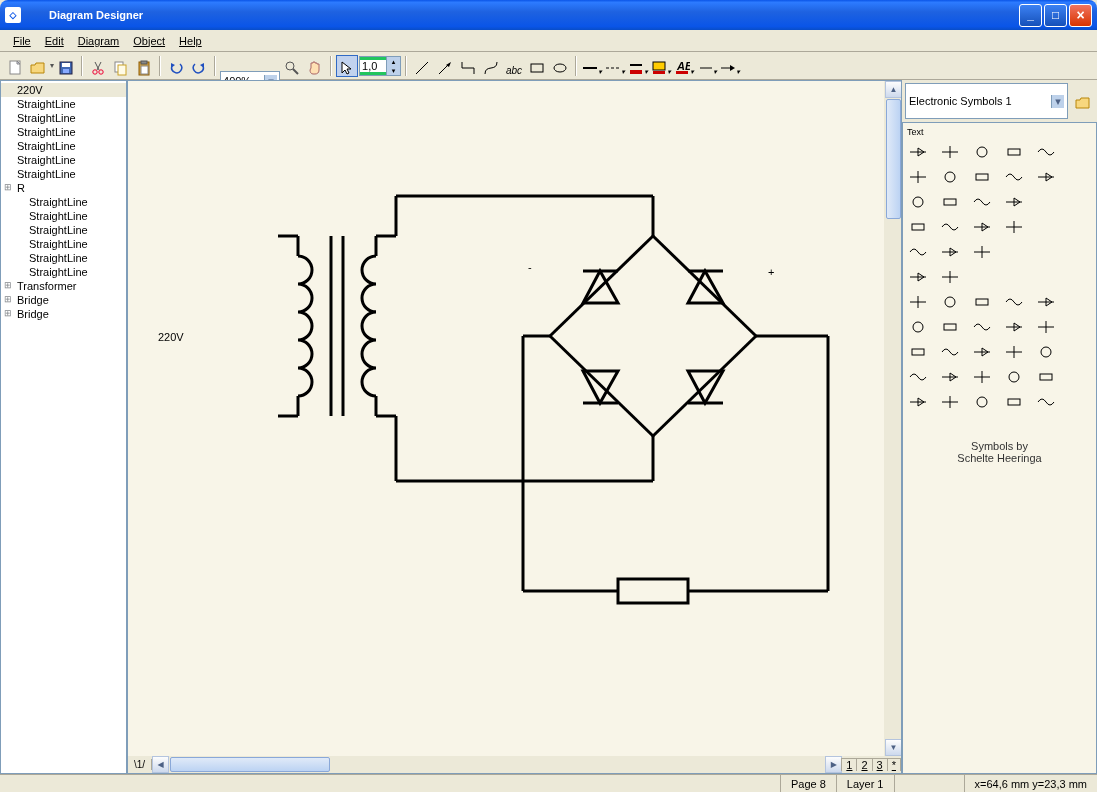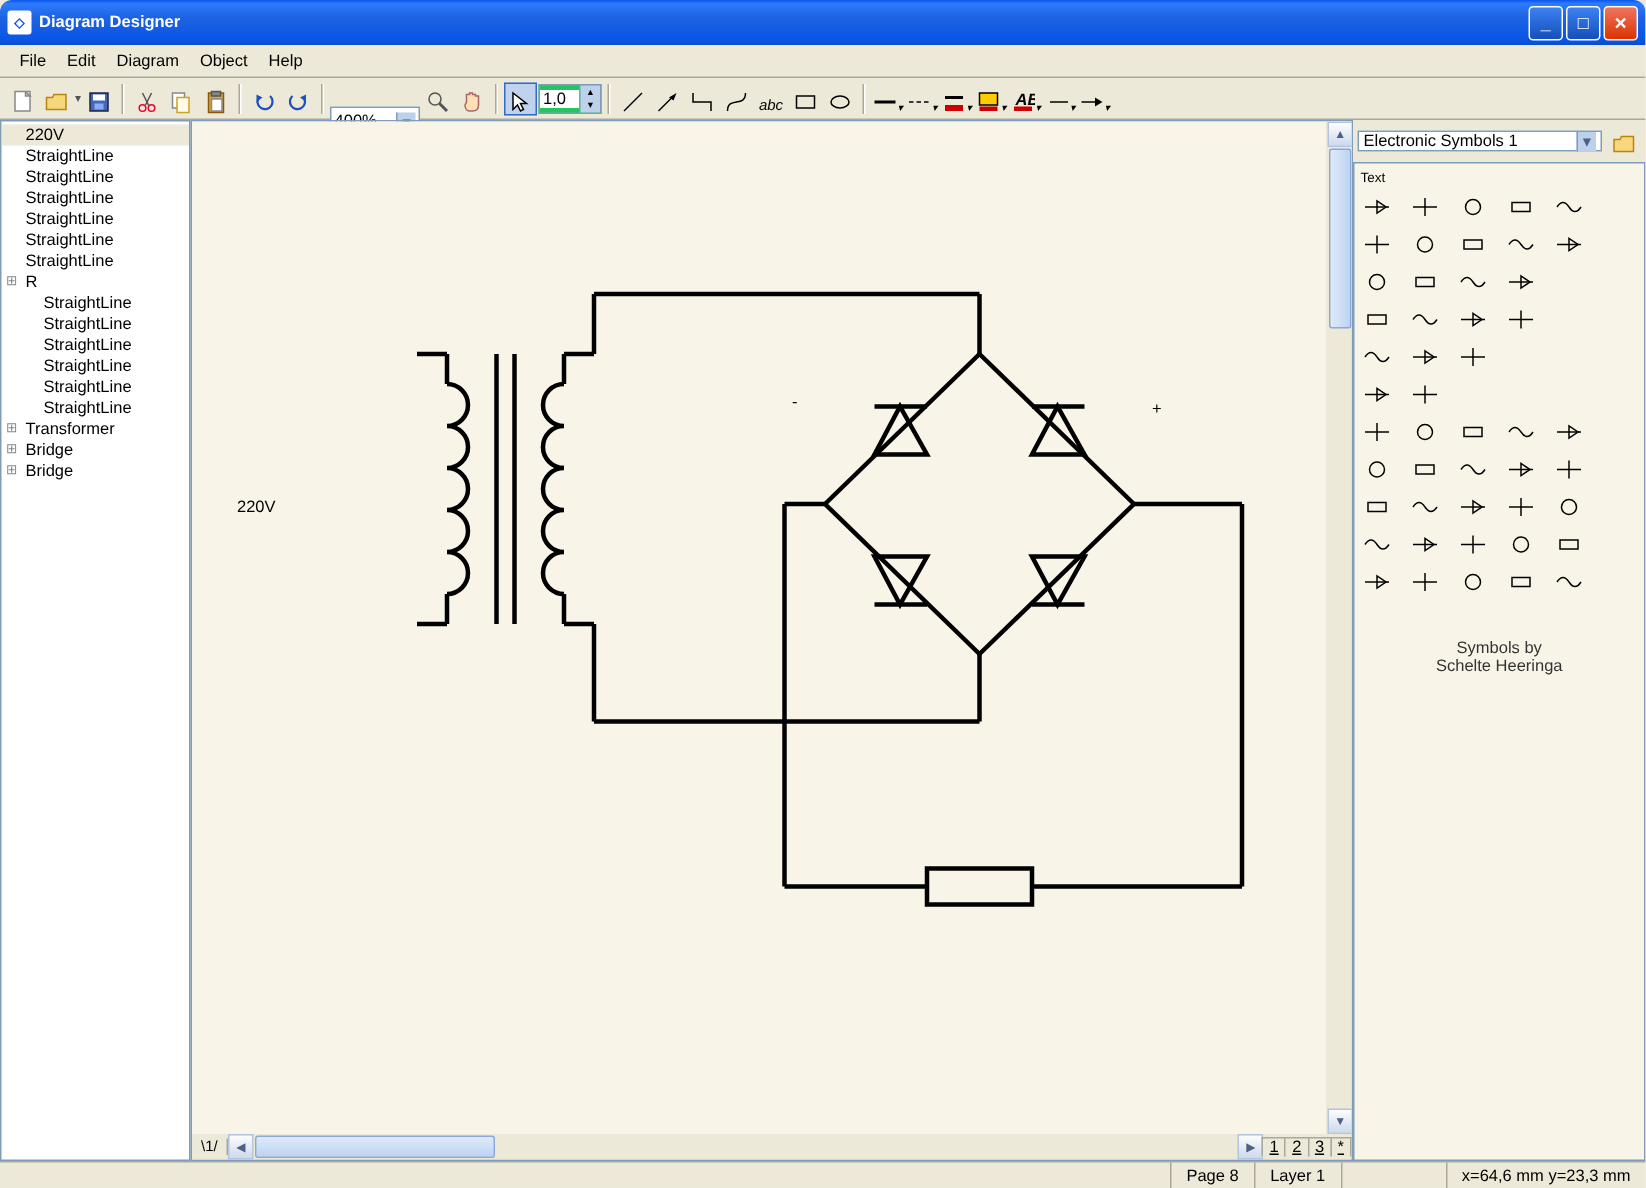--- a/index.html
+++ b/index.html
@@ -1,27 +1,27 @@
 <!DOCTYPE html>
 <html><head>
 <meta charset="utf-8">
 <style>
 * { margin: 0; padding: 0; box-sizing: border-box; font-family: Tahoma, sans-serif; font-size: 11px; }
 body { background: #ece9d8; width: 1097px; height: 792px; overflow: hidden; }
 
 .titlebar { height: 30px; background: linear-gradient(to bottom, #0a55e8 0%, #2d7bff 8%, #1e62e0 40%, #0a55e8 88%, #084dc8 100%); display: flex; align-items: center; padding: 0 5px; color: white; font-weight: bold; font-size: 13px; border-radius: 8px 8px 0 0; }
 .titlebar-icon { width: 16px; height: 16px; margin-right: 5px; background: #fff; border-radius: 2px; display:flex; align-items:center; justify-content:center; font-size:9px; color:#0a55e8;}
-.titlebar-text { flex: 1; }
+.titlebar-text { flex: 1; margin-left: 23px; }
 .win-btn { width: 23px; height: 23px; margin-left: 2px; border-radius: 3px; border: 1px solid #fff; display: flex; align-items: center; justify-content: center; color: white; font-weight: bold; font-size: 12px; }
 .win-min { background: linear-gradient(to bottom, #3c81f3, #1550b9); }
 .win-max { background: linear-gradient(to bottom, #3c81f3, #1550b9); }
 .win-close { background: linear-gradient(to bottom, #f07460, #d93400); font-size: 14px; }
 
 .menubar { height: 22px; background: #ece9d8; display: flex; align-items: center; padding: 0 6px; border-bottom: 1px solid #aca899; }
-.menu-item { padding: 2px 7px; cursor: default; }
+.menu-item { padding: 2px 7px; cursor: default; text-decoration: underline; }
 
 .toolbar { height: 28px; background: #ece9d8; display: flex; align-items: center; padding: 2px 4px; border-bottom: 1px solid #aca899; gap: 1px; }
 .tb-btn { width: 22px; height: 22px; display: flex; align-items: flex-end; justify-content: center; border: 1px solid transparent; cursor: default; font-style: italic; }
 .tb-sep { width: 2px; height: 20px; border-left: 1px solid #aca899; border-right: 1px solid #fff; margin: 0 3px; }
 .zoom-select { width: 60px; height: 20px; border: 1px solid #7f9db9; background: white; padding: 0 2px; display: flex; align-items: center; margin-top: 31px; }
 .zoom-select .arrow { margin-left: auto; color: #4d6185; background:#bdd1ea; width:13px; text-align:center; border-left:1px solid #7f9db9;}
 .spinner { display: flex; align-items: center; border: 1px solid #7f9db9; background: #22c55e; height: 20px; }
 .spinner input { border: none; width: 26px; padding: 0 2px; outline: none; font-size: 11px; }
 .spinner-btns { display: flex; flex-direction: column; border-left: 1px solid #7f9db9; }
 .spinner-btns div { width: 13px; height: 9px; background: #bdd1ea; font-size: 7px; text-align: center; line-height: 9px; }
@@ -41,21 +41,21 @@
 .canvas-hscroll { height: 17px; background: #ece9d8; display: flex; align-items: center; }
 .canvas-hscroll .tab { padding: 0 6px; font-size: 10px; border-right: 1px solid #aca899; }
 .canvas-hscroll .scroll-track-h { flex: 1; background: #ece9d8; display: flex; align-items: center; }
 .canvas-hscroll .scroll-btn-h { width: 17px; height: 17px; background: linear-gradient(#fdfdfd,#cdd9ed); border: 1px solid #b4c4de; display:flex; align-items:center; justify-content:center; font-size:8px; color:#4d6185;}
 .canvas-hscroll .scroll-thumb-h { width: 160px; height: 15px; margin:1px; background: linear-gradient(#e0eaf8,#bcd3f3); border: 1px solid #8aa8d8; border-radius:2px; }
 .canvas-hscroll .pagetabs { display: flex; font-size: 10px; }
 .canvas-hscroll .pagetabs .pt { padding: 0 4px; border: 1px solid #aca899; border-bottom: none; margin-left: -1px; background: #ece9d8; text-decoration: underline;}
 
 .palette-wrap { width: 195px; display: flex; flex-direction: column; }
 .palette-head { display: flex; align-items: center; padding: 3px; gap: 2px; }
-.palette-select { flex: 1; height: 14px; border: 1px solid #7f9db9; background: white; display: flex; align-items: center; padding: 0 3px; margin-right:2px;}
+.palette-select { flex: 1; height: 36px; border: 1px solid #7f9db9; background: white; display: flex; align-items: center; padding: 0 3px; margin-right:2px;}
 .palette-select .arrow { margin-left: auto; background:#bdd1ea; width:13px; text-align:center; color:#4d6185; border-left:1px solid #7f9db9;}
 .palette-body { flex: 1; background: #f8f5e8; border: 1px solid #7f9db9; padding: 4px; overflow-y:auto; }
 .pal-row { display:flex; gap:10px; margin-bottom:7px; }
 .pal-sym { width:22px; height:18px; display:flex; align-items:center; justify-content:center;}
 .pal-credit { text-align:center; font-size:10px; margin-top:8px; color:#333;}
 
 .statusbar { height: 18px; background: #ece9d8; border-top: 1px solid #aca899; display: flex; align-items: center; font-size: 11px; }
 .status-cell { padding: 0 10px; border-left: 1px solid #aca899; height: 100%; display: flex; align-items: center; }
 .status-spacer { flex: 1; }
 

